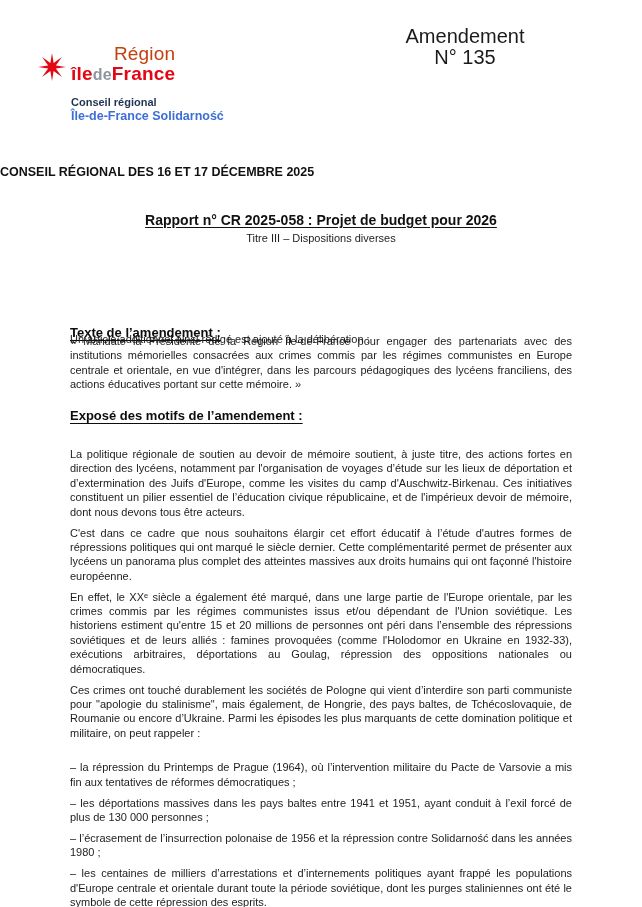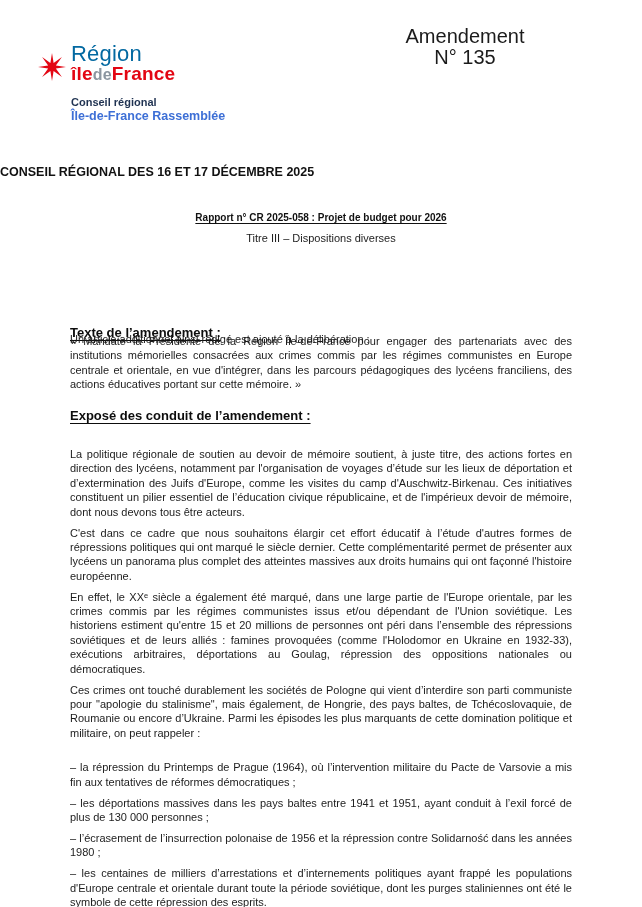--- a/index.html
+++ b/index.html
@@ -21,23 +21,24 @@
   .logo {
     position: absolute;
     left: 37px;
     top: 44px;
     display: flex;
     align-items: flex-start;
   }
   .logo-star { width: 30px; height: 30px; margin-top: 8px; }
   .brand-text { margin-left: 4px; line-height: 20px; }
   .brand-line1 {
-    font-size: 22px;
-    color: #0369a1;
+    font-size: 19px;
+    color: #c2410c;
     letter-spacing: 0.2px;
+    text-align: right;
   }
   .brand-line2 {
     font-size: 19px;
     font-weight: bold;
     color: #e30613;
     letter-spacing: 0.2px;
   }
   .brand-de {
     font-size: 16px;
     font-weight: bold;
@@ -79,21 +80,21 @@
     text-align: left;
     font-size: 12.5px;
     font-weight: bold;
     color: #111111;
   }
   .report-line {
     position: absolute;
     left: 0; top: 212px;
     width: 100%;
     text-align: center;
-    font-size: 10px;
+    font-size: 14px;
     font-weight: bold;
     text-decoration: underline;
     text-underline-offset: 2px;
     color: #111111;
   }
   .subtitle-line {
     position: absolute;
     left: 0; top: 232px;
     width: 100%;
     text-align: center;
@@ -138,37 +139,37 @@
       <polygon fill="#e30613" points="15,1 16.61,11.12 24.9,5.1 18.88,13.39 29,15 18.88,16.61 24.9,24.9 16.61,18.88 15,29 13.39,18.88 5.1,24.9 11.12,16.61 1,15 11.12,13.39 5.1,5.1 13.39,11.12"></polygon>
     </svg>
     <div class="brand-text">
       <div class="brand-line1">Région</div>
       <div class="brand-line2"><span>île</span><span class="brand-de">de</span><span>France</span></div>
     </div>
   </div>
 
   <div class="org-block">
     <div class="org-line1">Conseil régional</div>
-    <div class="org-line2">Île-de-France Rassemblée</div>
+    <div class="org-line2">Île-de-France Solidarność</div>
   </div>
 
   <div class="amendment-block">
     <div>Amendement</div>
     <div>N° 135</div>
   </div>
 
   <div class="session-title">CONSEIL RÉGIONAL DES 16 ET 17 DÉCEMBRE 2025</div>
   <div class="report-line">Rapport n° CR 2025-058 : Projet de budget pour 2026</div>
   <div class="subtitle-line">Titre III – Dispositions diverses</div>
 
   <div id="texte-heading" class="section-heading">Texte de l’amendement :</div>
   <div id="texte-intro">Un article additionnel ainsi rédigé est ajouté à la délibération :</div>
   <div id="texte-body">« Mandate la Présidente de la Région Île-de-France pour engager des partenariats avec des institutions mémorielles consacrées aux crimes commis par les régimes communistes en Europe centrale et orientale, en vue d'intégrer, dans les parcours pédagogiques des lycéens franciliens, des actions éducatives portant sur cette mémoire. »</div>
 
-  <div id="motifs-heading" class="section-heading">Exposé des conduit de l’amendement :</div>
+  <div id="motifs-heading" class="section-heading">Exposé des motifs de l’amendement :</div>
   <div id="motifs-body">
     <p>La politique régionale de soutien au devoir de mémoire soutient, à juste titre, des actions fortes en direction des lycéens, notamment par l'organisation de voyages d’étude sur les lieux de déportation et d’extermination des Juifs d'Europe, comme les visites du camp d'Auschwitz-Birkenau. Ces initiatives constituent un pilier essentiel de l’éducation civique républicaine, et de l'impérieux devoir de mémoire, dont nous devons tous être acteurs.</p>
     <p>C'est dans ce cadre que nous souhaitons élargir cet effort éducatif à l’étude d'autres formes de répressions politiques qui ont marqué le siècle dernier. Cette complémentarité permet de présenter aux lycéens un panorama plus complet des atteintes massives aux droits humains qui ont façonné l'histoire européenne.</p>
     <p>En effet, le XXᵉ siècle a également été marqué, dans une large partie de l'Europe orientale, par les crimes commis par les régimes communistes issus et/ou dépendant de l'Union soviétique. Les historiens estiment qu'entre 15 et 20 millions de personnes ont péri dans l’ensemble des répressions soviétiques et de leurs alliés : famines provoquées (comme l'Holodomor en Ukraine en 1932-33), exécutions arbitraires, déportations au Goulag, répression des oppositions nationales ou démocratiques.</p>
     <p>Ces crimes ont touché durablement les sociétés de Pologne qui vient d’interdire son parti communiste pour "apologie du stalinisme", mais également, de Hongrie, des pays baltes, de Tchécoslovaquie, de Roumanie ou encore d’Ukraine. Parmi les épisodes les plus marquants de cette domination politique et militaire, on peut rappeler :</p>
     <div class="bullets">
       <p>– la répression du Printemps de Prague (1964), où l’intervention militaire du Pacte de Varsovie a mis fin aux tentatives de réformes démocratiques ;</p>
       <p>– les déportations massives dans les pays baltes entre 1941 et 1951, ayant conduit à l’exil forcé de plus de 130 000 personnes ;</p>
       <p>– l’écrasement de l’insurrection polonaise de 1956 et la répression contre Solidarność dans les années 1980 ;</p>
       <p>– les centaines de milliers d’arrestations et d’internements politiques ayant frappé les populations d'Europe centrale et orientale durant toute la période soviétique, dont les purges staliniennes ont été le symbole de cette répression des esprits.</p>

